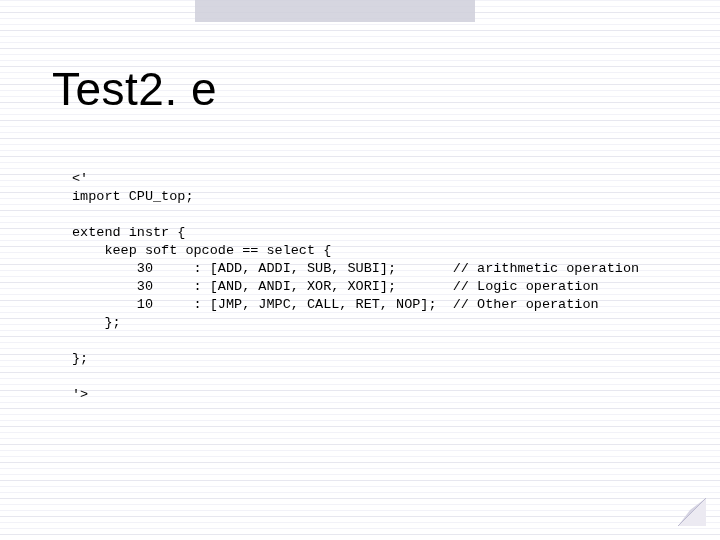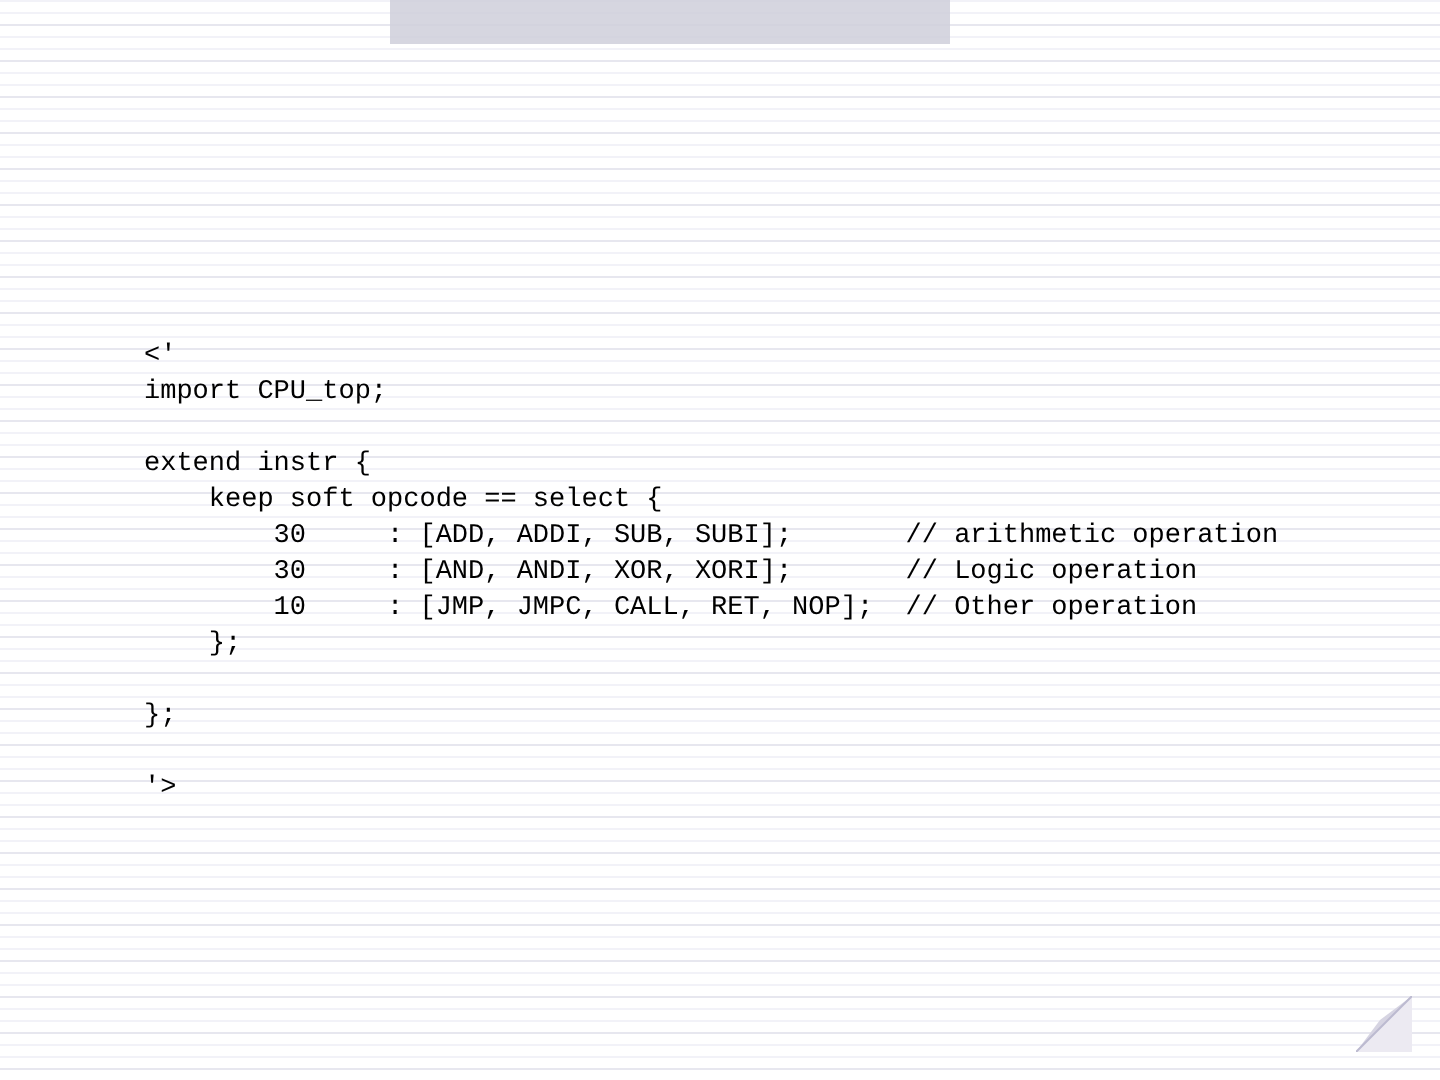--- a/index.html
+++ b/index.html
@@ -11,20 +11,21 @@
 .topbar{position:absolute;top:0;left:195px;width:280px;height:22px;background:#cfcfda;opacity:.85}
 .title{position:absolute;left:52px;top:62px;font-family:"Trebuchet MS","Verdana",sans-serif;font-size:46px;font-weight:400;color:#000;letter-spacing:.5px}
 .code{position:absolute;left:72px;top:170px;font-family:"Courier New",Courier,monospace;font-size:13.5px;line-height:18px;white-space:pre;color:#000}
 .corner{position:absolute;right:14px;bottom:14px;width:28px;height:28px}
 .corner svg{display:block}
 </style>
 </head>
 <body>
 <div class="slide">
 <div class="topbar"></div>
+<div class="title">Test2. e</div>
 <div class="code">&lt;'
 import CPU_top;
 
 extend instr {
     keep soft opcode == select {
         30     : [ADD, ADDI, SUB, SUBI];       // arithmetic operation
         30     : [AND, ANDI, XOR, XORI];       // Logic operation
         10     : [JMP, JMPC, CALL, RET, NOP];  // Other operation
     };
 

